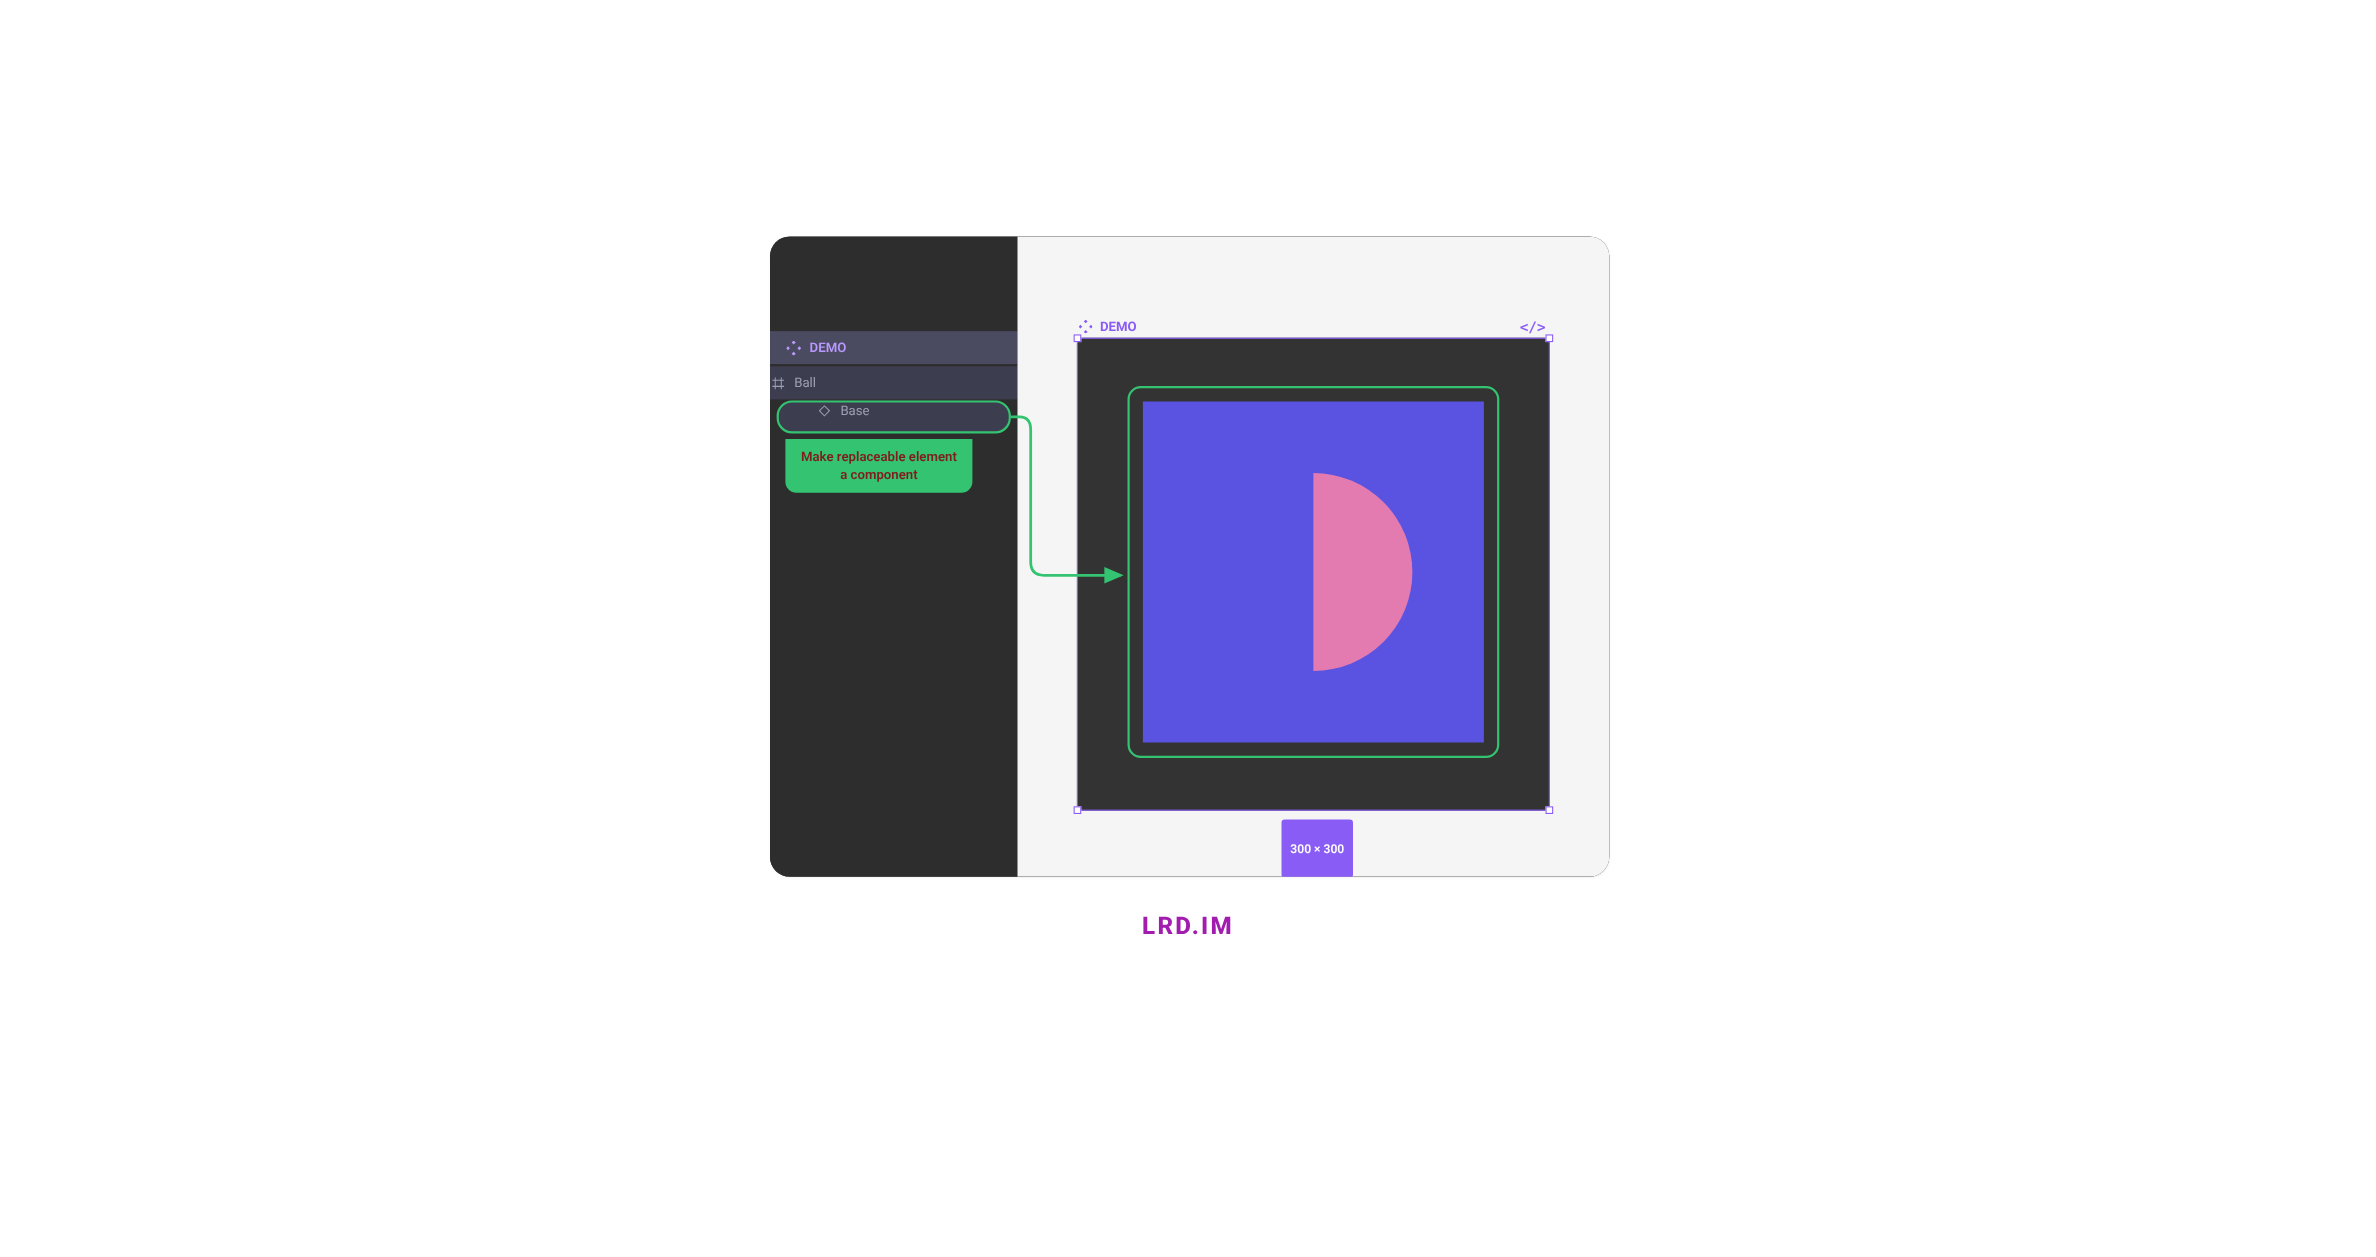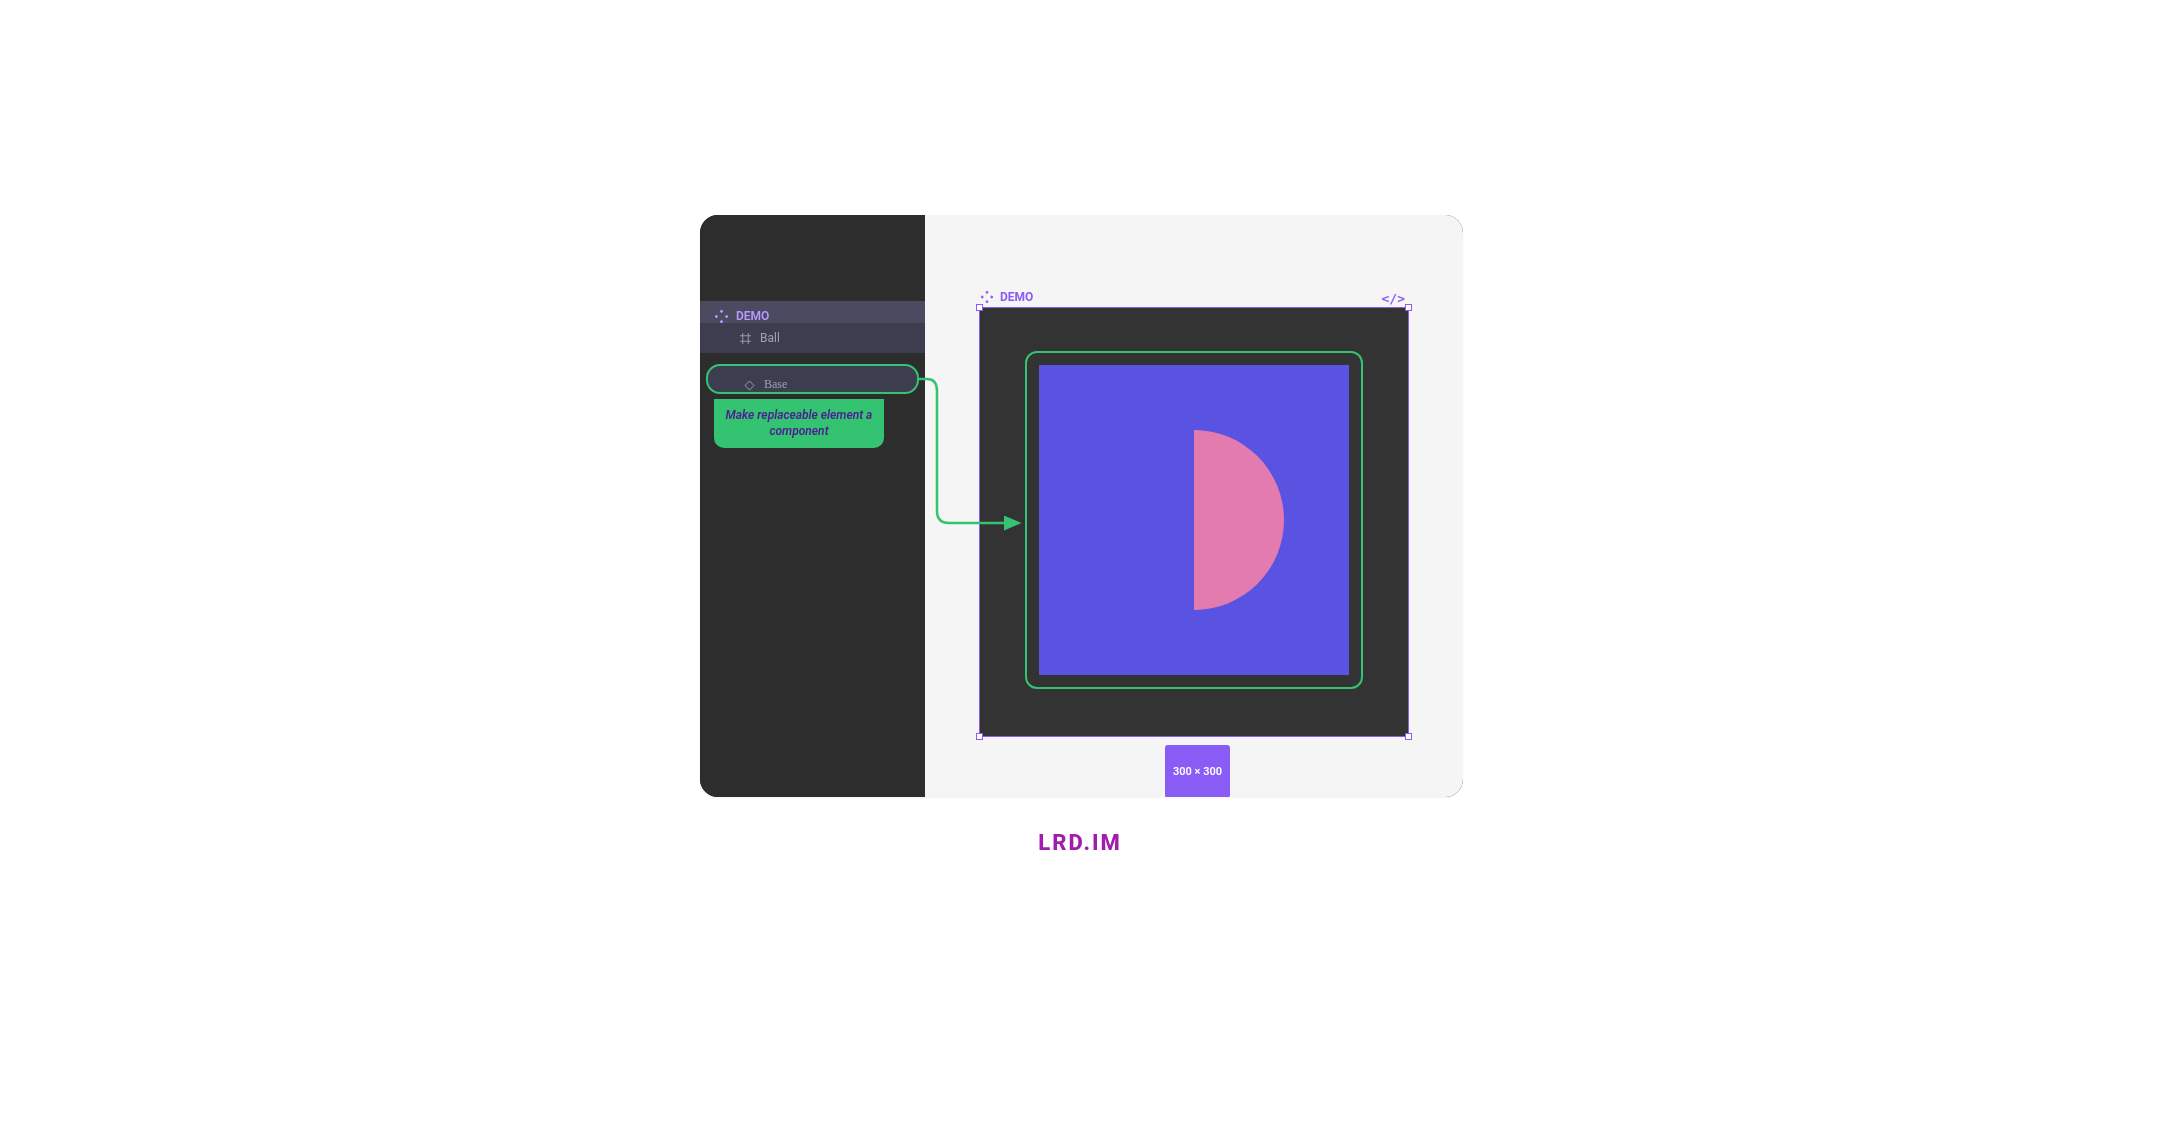--- a/index.html
+++ b/index.html
@@ -57,59 +57,56 @@
       font-size: 12px;
     }
     .row-demo {
       top: 86px;
       background: #4a4a60;
       color: #b999ff;
       padding-left: 14px;
       font-weight: 600;
     }
     .row-ball {
-      top: 108px;
+      top: 118px;
       background: linear-gradient(#3d3d50,#3d3d50);
       color: #9da0b3;
-      padding-left: 38px;
     }
     .row-base-wrap {
       position: absolute;
       left: 6px; top: 149px;
       width: 213px; height: 30px;
       border: 2px solid #34c471;
       border-radius: 14px;
       background: #3d3d50;
       display: flex;
-      align-items: flex-end;
+      align-items: flex-start;
       padding-left: 34px;
       color: #9da0b3;
       gap: 8px;
       font-size: 12px;
-      font-family: Liberation Serif, serif;
     }
     .icon {
       display: inline-flex;
       align-items: center;
       justify-content: center;
       width: 14px; height: 14px;
     }
     .tooltip {
       position: absolute;
       left: 14px; top: 184px;
       width: 170px;
       background: #34c471;
-      color: #4c1d95;
+      color: #7f1d1d;
       font-size: 12px;
       font-weight: 600;
       line-height: 1.35;
       text-align: center;
       padding: 8px 10px 9px;
       border-radius: 0 0 10px 10px;
-      font-style: italic;
     }
     
     .frame-label {
       position: absolute;
       left: 55px; top: 75px;
       color: #8a5cf6;
       font-size: 12px;
       font-weight: 700;
       display: flex;
       align-items: center;

